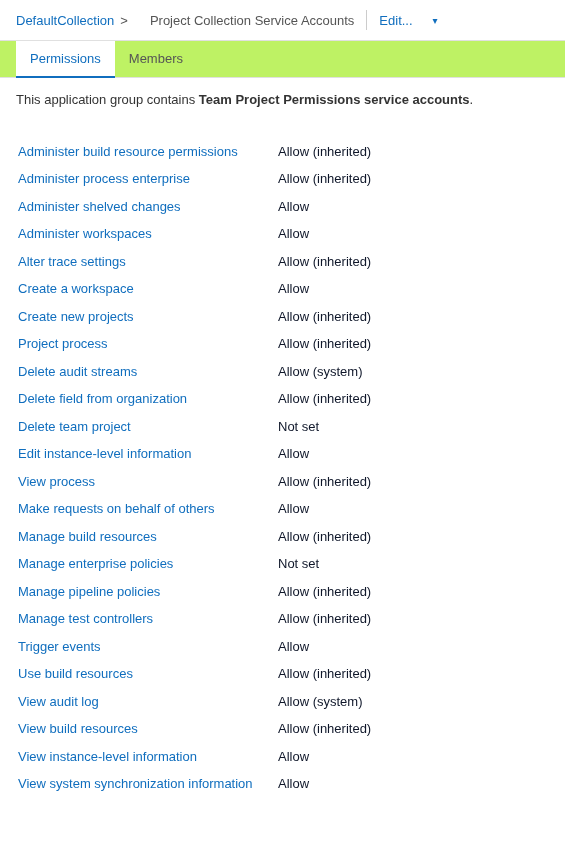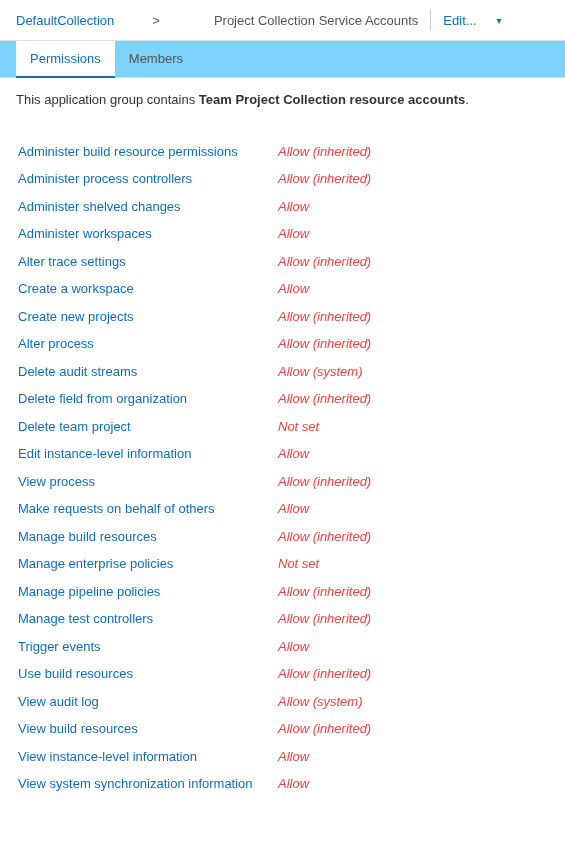--- a/index.html
+++ b/index.html
@@ -18,21 +18,20 @@
       align-items: center;
       padding: 10px 16px;
       border-bottom: 1px solid #e0e0e0;
       background: #fff;
     }
     .breadcrumb {
       display: flex;
       align-items: center;
       font-size: 13px;
       color: #333;
-      gap: 32px;
     }
     .breadcrumb-link {
       color: #106ebe;
       text-decoration: none;
       cursor: pointer;
     }
     .breadcrumb-separator {
       margin: 0 6px;
       color: #555;
     }
@@ -60,21 +59,21 @@
     .chevron-down {
       font-size: 10px;
       color: #106ebe;
     }
 
     
     .tabs {
       display: flex;
       padding: 0 16px;
       border-bottom: 1px solid #e0e0e0;
-      background: #7dd3fc;
+      background: #bef264;
     }
     .tab {
       padding: 10px 14px;
       font-size: 13px;
       cursor: pointer;
       color: #555;
       border-bottom: 2px solid transparent;
       margin-bottom: -1px;
     }
     .tab.active {
@@ -108,23 +107,22 @@
       vertical-align: middle;
       font-size: 13px;
       line-height: 1.5;
     }
     .perm-name {
       color: #106ebe;
       cursor: pointer;
       width: 260px;
     }
     .perm-value {
-      color: #ef4444;
+      color: #0f172a;
       padding-left: 30px;
-      font-style: italic;
     }
   </style>
 </head>
 <body>
 
 <div class="header">
   <div class="breadcrumb">
     <a class="breadcrumb-link">DefaultCollection</a>
     <span class="breadcrumb-separator">&gt;</span>
     <span class="breadcrumb-current">Project Collection Service Accounts</span>
@@ -136,31 +134,31 @@
   </button>
 </div>
 
 <div class="tabs">
   <div class="tab active">Permissions</div>
   <div class="tab">Members</div>
 </div>
 
 <div class="content">
   <div class="description">
-    This application group contains <strong>Team Project Collection resource accounts</strong>.
+    This application group contains <strong>Team Project Permissions service accounts</strong>.
   </div>
 
   <table class="permissions-table">
     <tbody id="permissions-body">
     <tr>
           <td class="perm-name">Administer build resource permissions</td>
           <td class="perm-value">Allow (inherited)</td>
         </tr>
         <tr>
-          <td class="perm-name">Administer process controllers</td>
+          <td class="perm-name">Administer process enterprise</td>
           <td class="perm-value">Allow (inherited)</td>
         </tr>
         <tr>
           <td class="perm-name">Administer shelved changes</td>
           <td class="perm-value">Allow</td>
         </tr>
         <tr>
           <td class="perm-name">Administer workspaces</td>
           <td class="perm-value">Allow</td>
         </tr>
@@ -170,21 +168,21 @@
         </tr>
         <tr>
           <td class="perm-name">Create a workspace</td>
           <td class="perm-value">Allow</td>
         </tr>
         <tr>
           <td class="perm-name">Create new projects</td>
           <td class="perm-value">Allow (inherited)</td>
         </tr>
         <tr>
-          <td class="perm-name">Alter process</td>
+          <td class="perm-name">Project process</td>
           <td class="perm-value">Allow (inherited)</td>
         </tr>
         <tr>
           <td class="perm-name">Delete audit streams</td>
           <td class="perm-value">Allow (system)</td>
         </tr>
         <tr>
           <td class="perm-name">Delete field from organization</td>
           <td class="perm-value">Allow (inherited)</td>
         </tr>

